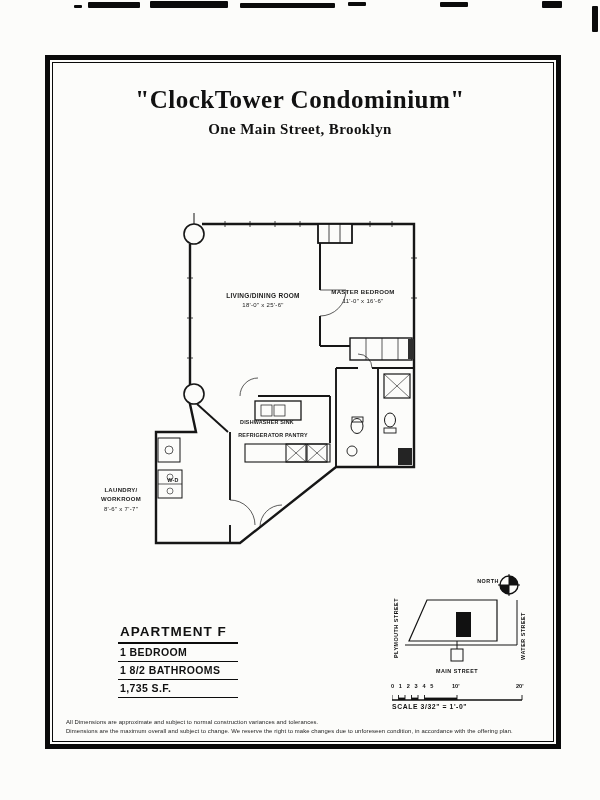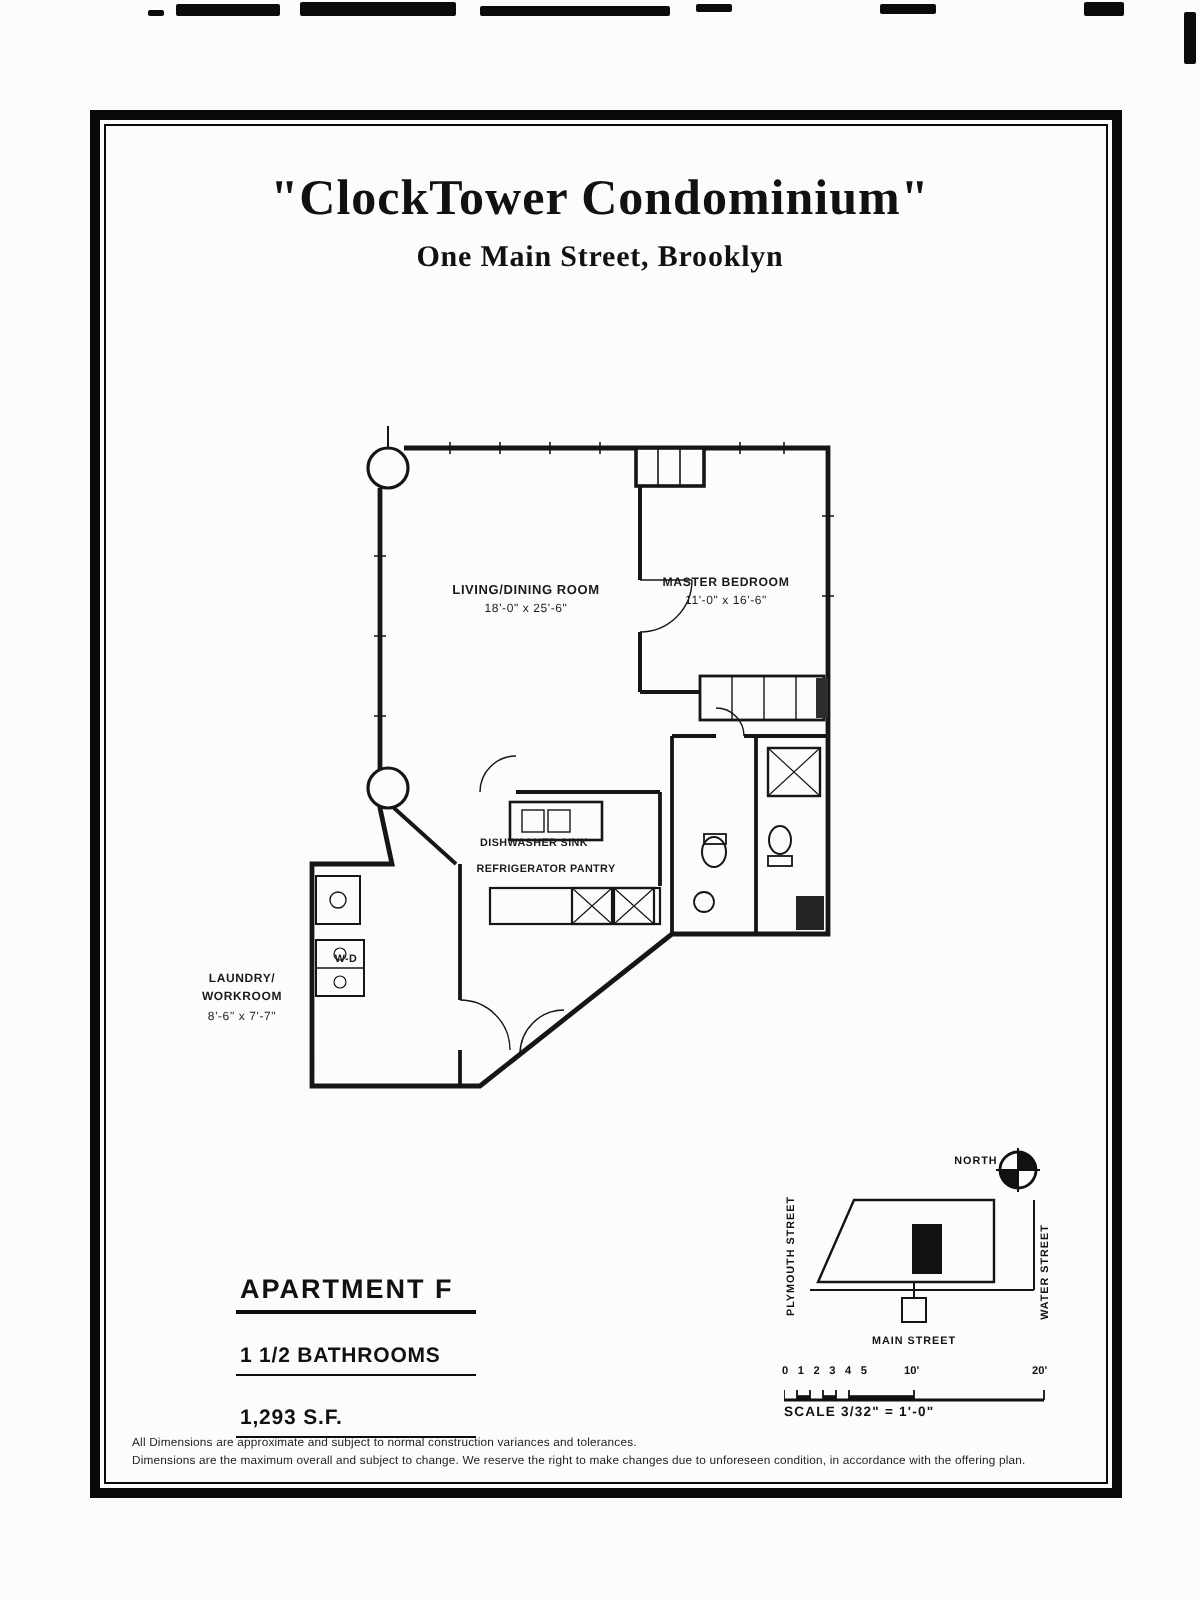--- a/index.html
+++ b/index.html
@@ -19,21 +19,21 @@
     left:300px;top:121px;transform:translateX(-50%);white-space:nowrap;
     font-family:"Liberation Serif",serif;font-size:15px;font-weight:700;letter-spacing:.4px;
   }
   .plan-label{
     transform:translateX(-50%);white-space:nowrap;text-align:center;
     font-size:6.5px;font-weight:700;letter-spacing:.3px;color:#1a1a1a;
   }
   .plan-dims{font-weight:400;font-size:6px;}
   .tiny{font-size:5.4px;font-weight:700;letter-spacing:.2px;}
   .info{left:118px;top:622px;width:120px;}
-  .info-row{border-bottom:1.5px solid #0c0c0c;padding:2px 0 3px 2px;font-weight:700;margin-top:13px;}
+  .info-row{border-bottom:1.5px solid #0c0c0c;padding:2px 0 3px 2px;font-weight:700;}
   .info-apartment{font-size:13.5px;letter-spacing:1px;border-bottom-width:2px;}
   .info-line{font-size:10.5px;letter-spacing:.4px;}
   .street-v{transform:translate(-50%,-50%) rotate(-90deg);white-space:nowrap;
     font-size:5.4px;font-weight:700;letter-spacing:.5px;}
   .street-h{transform:translateX(-50%);white-space:nowrap;font-size:5.4px;font-weight:700;letter-spacing:.5px;}
   .scale-nums{font-size:5.6px;font-weight:700;letter-spacing:1.6px;white-space:nowrap;}
   .scale-label{font-size:6.8px;font-weight:700;letter-spacing:.6px;white-space:nowrap;}
   .disclaimer{font-size:5.9px;font-weight:400;color:#222;white-space:nowrap;letter-spacing:.1px;}
   svg{display:block;}
 </style>
@@ -125,22 +125,23 @@
 <div class="abs plan-label plan-dims" style="left:363px;top:298px;">11'-0" x 16'-6"</div>
 <div class="abs plan-label tiny" style="left:267px;top:419px;">DISHWASHER  SINK</div>
 <div class="abs plan-label tiny" style="left:273px;top:432px;">REFRIGERATOR  PANTRY</div>
 <div class="abs plan-label" style="left:121px;top:487px;font-size:6px;">LAUNDRY/</div>
 <div class="abs plan-label" style="left:121px;top:496px;font-size:6px;">WORKROOM</div>
 <div class="abs plan-label plan-dims" style="left:121px;top:506px;">8'-6" x 7'-7"</div>
 <div class="abs plan-label tiny" style="left:173px;top:477px;">W-D</div>
 
 <div class="abs info">
   <div class="info-row info-apartment">APARTMENT F</div>
-  <div class="info-row info-line">1 1/2 BATHROOMS</div>
-  <div class="info-row info-line">1,293  S.F.</div>
+  <div class="info-row info-line">1 BEDROOM</div>
+  <div class="info-row info-line">1 8/2 BATHROOMS</div>
+  <div class="info-row info-line">1,735  S.F.</div>
 </div>
 
 <div class="abs street-h" style="left:488px;top:578px;">NORTH</div>
 <svg class="abs" style="left:496px;top:572px;" width="26" height="26" viewBox="0 0 26 26">
   <circle cx="13" cy="13" r="9" fill="none" stroke="#111" stroke-width="1.4"></circle>
   <path d="M 13,2 V 24 M 2,13 H 24" stroke="#111" stroke-width="1"></path>
   <path d="M 13,13 L 13,4 A 9,9 0 0 1 22,13 Z" fill="#111"></path>
   <path d="M 13,13 L 13,22 A 9,9 0 0 1 4,13 Z" fill="#111"></path>
 </svg>
 

